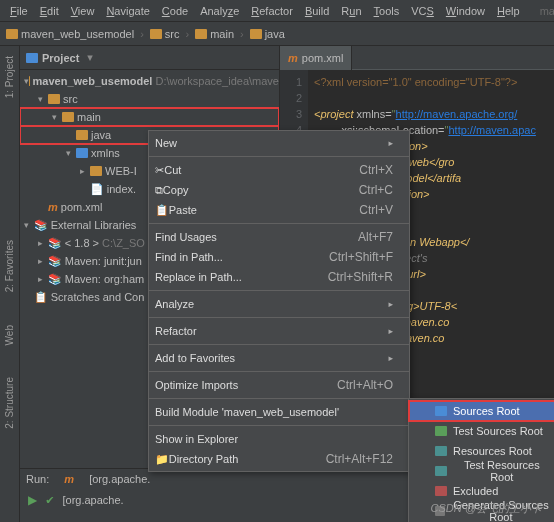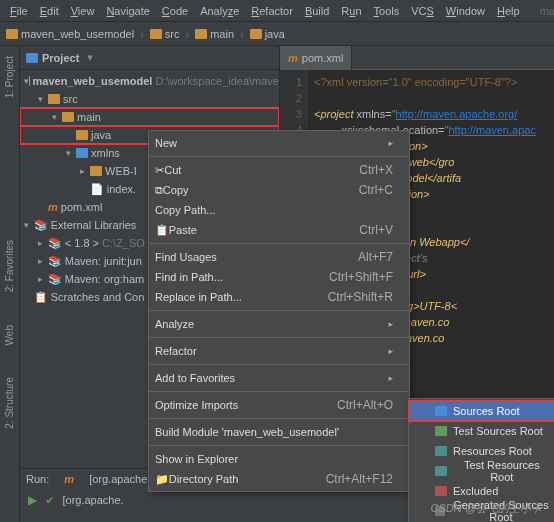--- a/index.html
+++ b/index.html
@@ -152,23 +152,20 @@
 </div>
 
 <div class="ctx-menu" style="left:148px; top:130px; width:262px;">
   <div class="ctx-item">
       <span>New</span>
       <span class="sub">▸</span>
     </div>
   <div class="ctx-sep"></div>
   <div class="ctx-item">✂ <span>Cut</span><span class="kb">Ctrl+X</span></div>
   <div class="ctx-item">⧉ <span>Copy</span><span class="kb">Ctrl+C</span></div>
-  <div class="ctx-item">
-      <span>Copy Path...</span>
-    </div>
   <div class="ctx-item">📋 <span>Paste</span><span class="kb">Ctrl+V</span></div>
   <div class="ctx-sep"></div>
   <div class="ctx-item">
       <span>Find Usages</span>
       <span class="kb">Alt+F7</span>
     </div>
   <div class="ctx-item">
       <span>Find in Path...</span>
       <span class="kb">Ctrl+Shift+F</span>
     </div>

